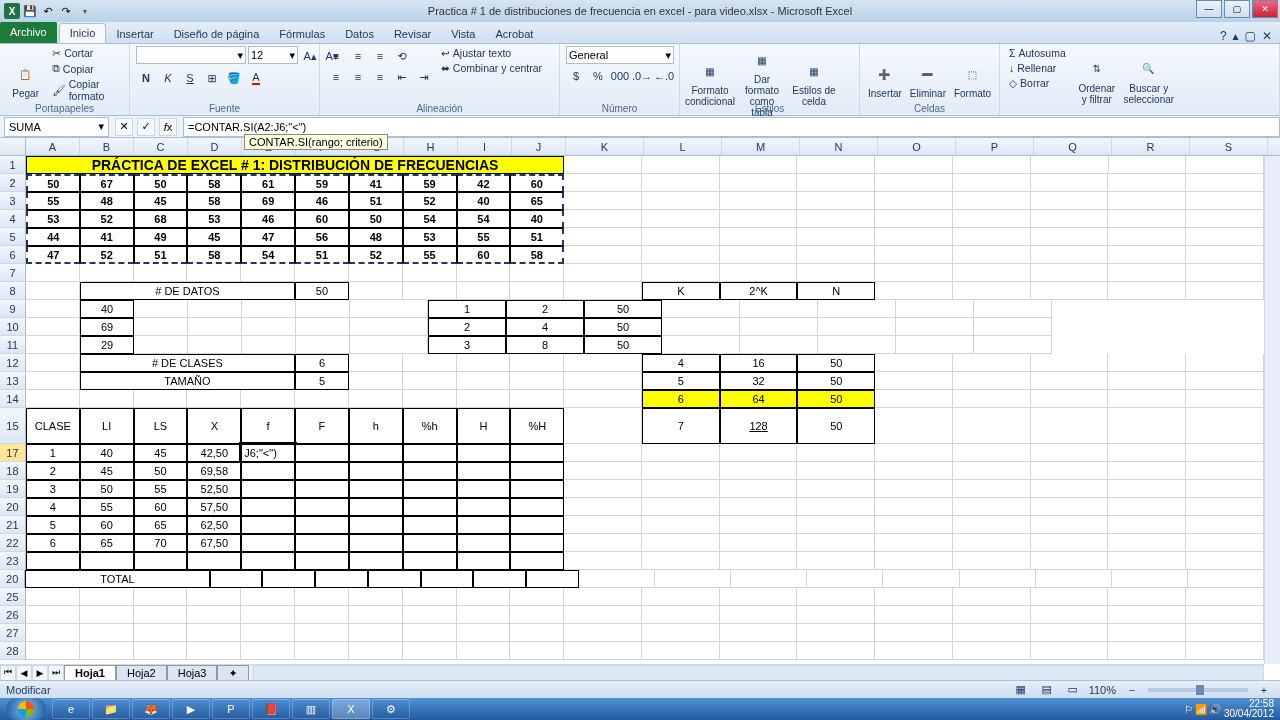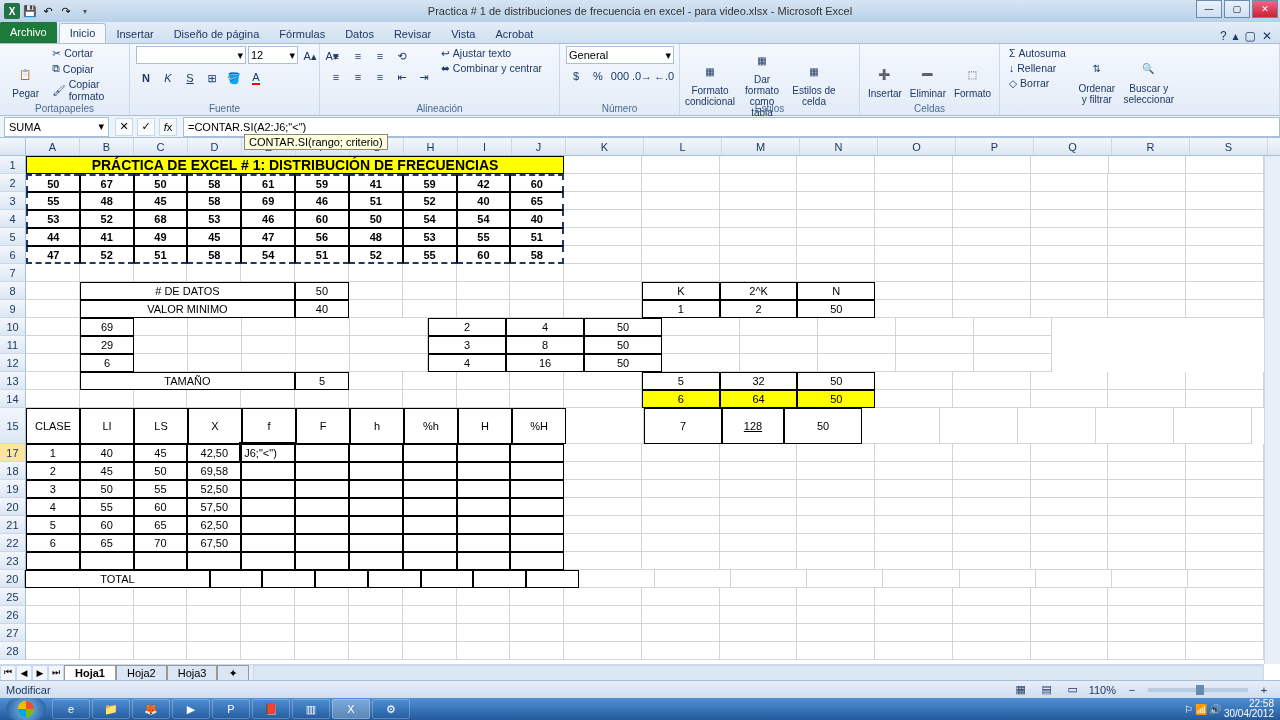--- a/index.html
+++ b/index.html
@@ -489,21 +489,20 @@
         <div class="cell" style="width: 78px; border: 1px solid rgb(0, 0, 0); justify-content: center;">N</div>
         <div class="cell" style="width: 78px;"></div>
         <div class="cell" style="width: 78px;"></div>
         <div class="cell" style="width: 78px;"></div>
         <div class="cell" style="width: 78px;"></div>
         <div class="cell" style="width: 78px;"></div>
       </div>
       <div class="row">
         <div class="rowh">9</div>
         <div class="cell" style="width: 54px;"></div>
-        <div class="cell" style="width: 216px; border: 1px solid rgb(0, 0, 0); justify-content: center;">VALOR MINIMO</div>
         <div class="cell" style="width: 54px; border: 1px solid rgb(0, 0, 0);">40</div>
         <div class="cell" style="width: 54px;"></div>
         <div class="cell" style="width: 54px;"></div>
         <div class="cell" style="width: 54px;"></div>
         <div class="cell" style="width: 54px;"></div>
         <div class="cell" style="width: 78px;"></div>
         <div class="cell" style="width: 78px; border: 1px solid rgb(0, 0, 0);">1</div>
         <div class="cell" style="width: 78px; border: 1px solid rgb(0, 0, 0);">2</div>
         <div class="cell" style="width: 78px; border: 1px solid rgb(0, 0, 0);">50</div>
         <div class="cell" style="width: 78px;"></div>
@@ -544,20 +543,21 @@
         <div class="cell" style="width: 78px; border: 1px solid rgb(0, 0, 0);">50</div>
         <div class="cell" style="width: 78px;"></div>
         <div class="cell" style="width: 78px;"></div>
         <div class="cell" style="width: 78px;"></div>
         <div class="cell" style="width: 78px;"></div>
         <div class="cell" style="width: 78px;"></div>
       </div>
       <div class="row">
         <div class="rowh">12</div>
         <div class="cell" style="width: 54px;"></div>
+        <div class="cell" style="width: 216px; border: 1px solid rgb(0, 0, 0); justify-content: center;"># DE CLASES</div>
         <div class="cell" style="width: 54px; border: 1px solid rgb(0, 0, 0);">6</div>
         <div class="cell" style="width: 54px;"></div>
         <div class="cell" style="width: 54px;"></div>
         <div class="cell" style="width: 54px;"></div>
         <div class="cell" style="width: 54px;"></div>
         <div class="cell" style="width: 78px;"></div>
         <div class="cell" style="width: 78px; border: 1px solid rgb(0, 0, 0);">4</div>
         <div class="cell" style="width: 78px; border: 1px solid rgb(0, 0, 0);">16</div>
         <div class="cell" style="width: 78px; border: 1px solid rgb(0, 0, 0);">50</div>
         <div class="cell" style="width: 78px;"></div>
@@ -614,21 +614,21 @@
         <div class="cell" style="width: 54px; border: 1px solid rgb(0, 0, 0); height: 36px;">LS</div>
         <div class="cell" style="width: 54px; border: 1px solid rgb(0, 0, 0); height: 36px;">X</div>
         <div class="cell" style="width: 54px; border: 1px solid rgb(0, 0, 0); height: 36px;">f</div>
         <div class="cell" style="width: 54px; border: 1px solid rgb(0, 0, 0); height: 36px;">F</div>
         <div class="cell" style="width: 54px; border: 1px solid rgb(0, 0, 0); height: 36px;">h</div>
         <div class="cell" style="width: 54px; border: 1px solid rgb(0, 0, 0); height: 36px;">%h</div>
         <div class="cell" style="width: 54px; border: 1px solid rgb(0, 0, 0); height: 36px;">H</div>
         <div class="cell" style="width: 54px; border: 1px solid rgb(0, 0, 0); height: 36px;">%H</div>
         <div class="cell" style="width: 78px;"></div>
         <div class="cell" style="width: 78px; border: 1px solid rgb(0, 0, 0);">7</div>
-        <div class="cell" style="width: 62px; border: 1px solid rgb(0, 0, 0); text-decoration: underline;">128</div>
+        <div class="cell" style="width: 78px; border: 1px solid rgb(0, 0, 0); text-decoration: underline;">128</div>
         <div class="cell" style="width: 78px; border: 1px solid rgb(0, 0, 0);">50</div>
         <div class="cell" style="width: 78px;"></div>
         <div class="cell" style="width: 78px;"></div>
         <div class="cell" style="width: 78px;"></div>
         <div class="cell" style="width: 78px;"></div>
         <div class="cell" style="width: 78px;"></div>
       </div>
       <div class="row">
         <div class="rowh active">17</div>
         <div class="cell" style="width: 54px; border: 1px solid rgb(0, 0, 0);">1</div>

